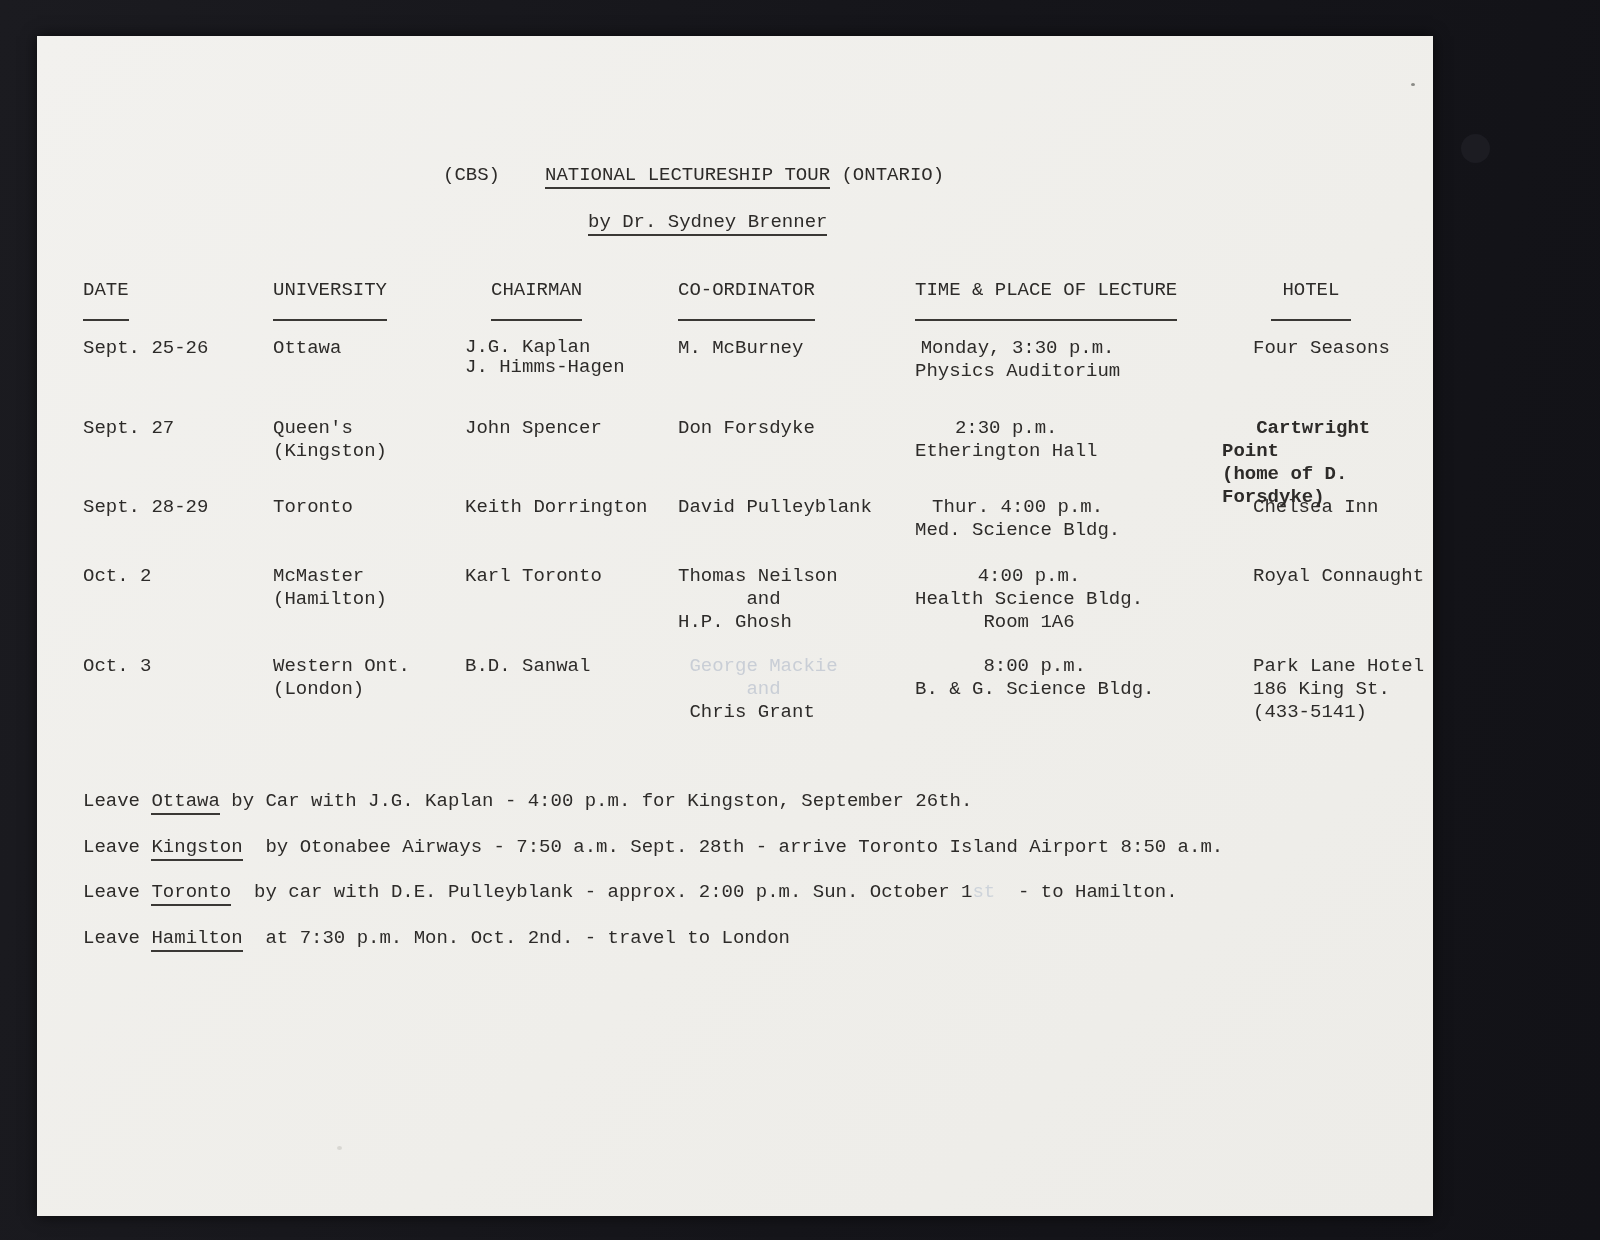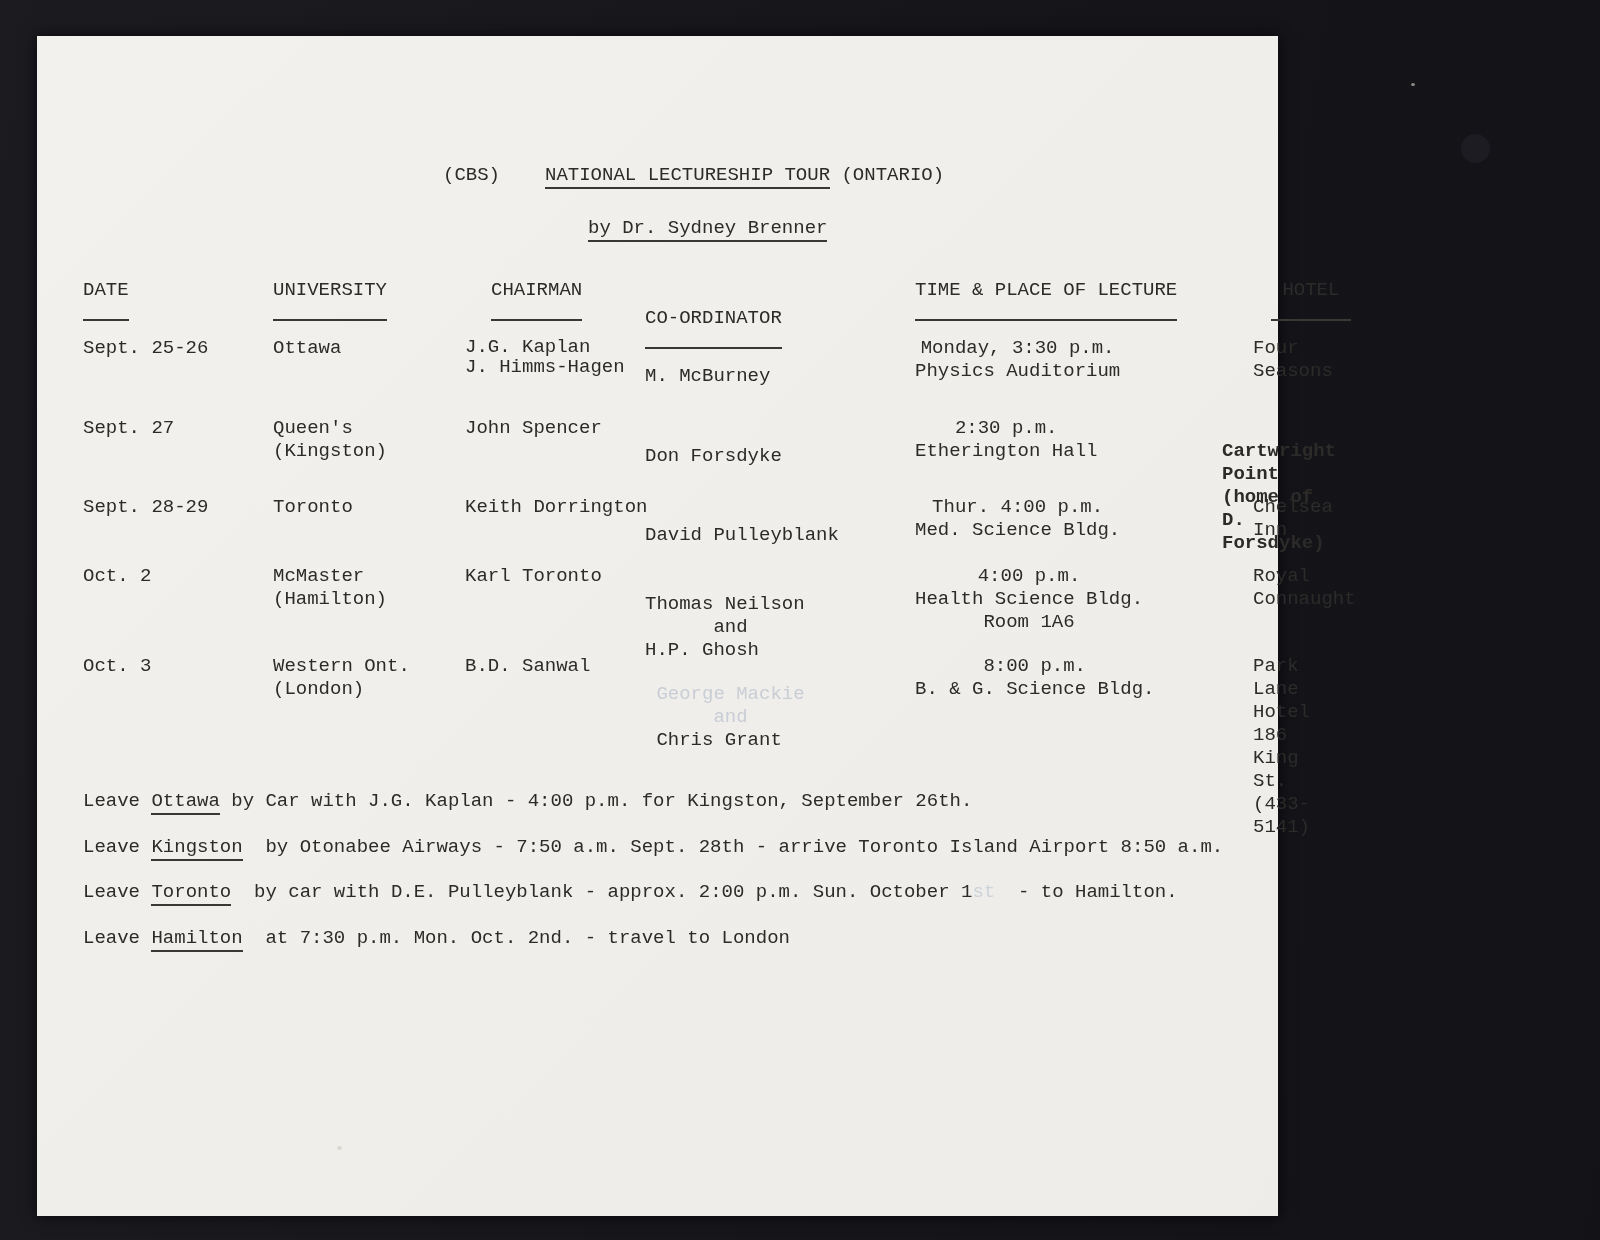--- a/index.html
+++ b/index.html
@@ -5,60 +5,60 @@
   html,body{margin:0;padding:0;}
   body{
     width:1600px;height:1240px;
     background:#17171b;
     overflow:hidden;
     font-family:"Liberation Mono","DejaVu Sans Mono",monospace;
     position:relative;
   }
   .scan-bg{position:absolute;inset:0;background:linear-gradient(100deg,#1b1b20 0%,#15151a 55%,#121217 100%);}
   .paper{
-    position:absolute;left:37px;top:36px;width:1241px;height:1180px;
+    position:absolute;left:37px;top:36px;width:1396px;height:1180px;
     background:linear-gradient(135deg,#f2f1ee 0%,#efeeea 60%,#edece8 100%);
     box-shadow:0 0 14px rgba(0,0,0,0.65);
     color:#2d2b29;
     font-size:19px;line-height:23px;
   }
   .abs{position:absolute;white-space:pre-wrap;}
   .u{border-bottom:2px solid #3a3835;padding-bottom:1px;}
   .cell{position:absolute;white-space:pre-wrap;}
   .faded{color:#c9ced6;display:block;}
   .faded-inline{color:#cdd3da;}
   .hole-punch{
     position:absolute;left:1424px;top:98px;width:29px;height:29px;
     border-radius:50%;background:#1c1c22;
   }
   .speck{position:absolute;left:1374px;top:47px;width:4px;height:3px;background:#8a8a86;border-radius:50%;}
   .smudge{position:absolute;left:300px;top:1110px;width:5px;height:4px;background:#d8d7d2;border-radius:50%;}
   .row{position:absolute;left:46px;right:0;}
   .c-date{left:0;}
   .c-univ{left:190px;}
   .c-chair{left:382px;}
-  .c-coord{left:562px;margin-top:28px;}
+  .c-coord{left:595px;}
   .c-time{left:832px;text-align:center;}
   .c-hotel{left:1170px;}
   .hdr .cell span{border-bottom:2px solid #3a3835;padding-bottom:18px;white-space:pre;}
 </style>
 </head>
 <body>
 
 <div class="scan-bg"></div>
 
 <div class="paper">
 
   <div class="hole-punch"></div>
   <div class="speck"></div>
   <div class="smudge"></div>
 
   <div class="abs" style="left:406px;top:128px;"><span>(CBS)</span><span style="display:inline-block;width:45px;"></span><span class="u">NATIONAL LECTURESHIP TOUR</span><span> (ONTARIO)</span></div>
 
-  <div class="abs" style="left:551px;top:181px;"><span class="u">by Dr. Sydney Brenner</span></div>
+  <div class="abs" style="left:551px;top:175px;"><span class="u">by Dr. Sydney Brenner</span></div>
 
   <div class="row hdr" style="top:243px;">
     <div class="cell c-date"><span>DATE</span></div>
     <div class="cell c-univ"><span>UNIVERSITY</span></div>
     <div class="cell c-chair" style="left:408px;"><span>CHAIRMAN</span></div>
     <div class="cell c-coord"><span>CO-ORDINATOR</span></div>
     <div class="cell c-time"><span>TIME &amp; PLACE OF LECTURE</span></div>
     <div class="cell c-hotel" style="left:1188px;"><span> HOTEL </span></div>
   </div>
 

